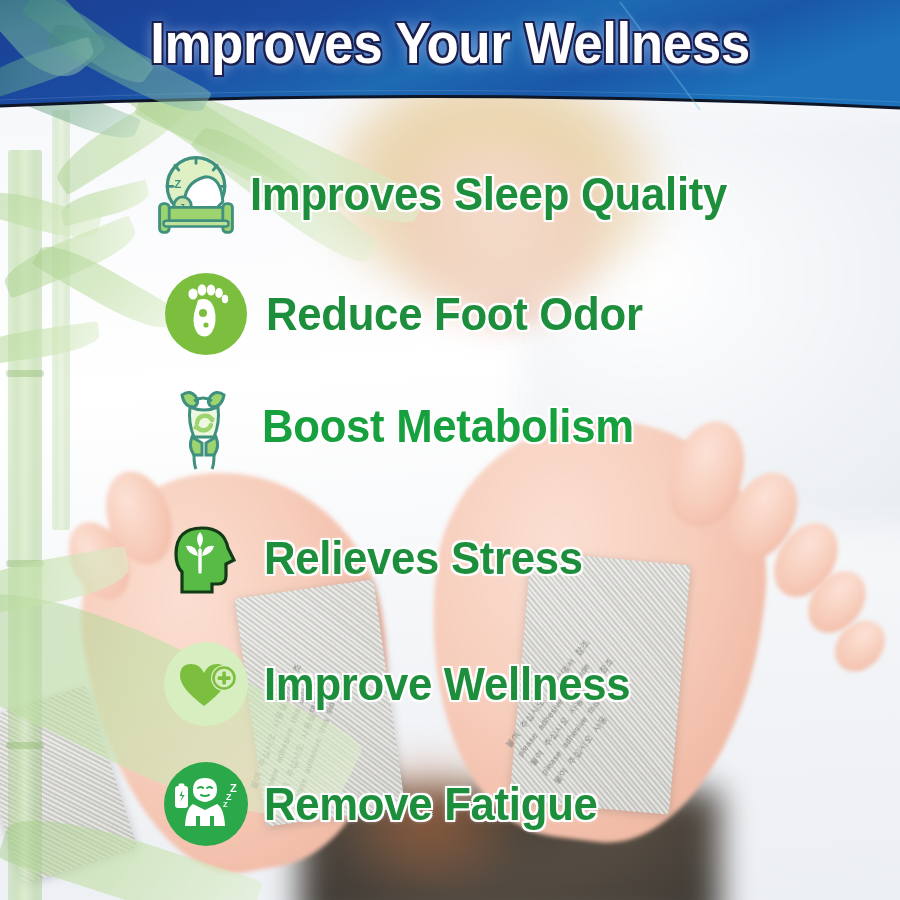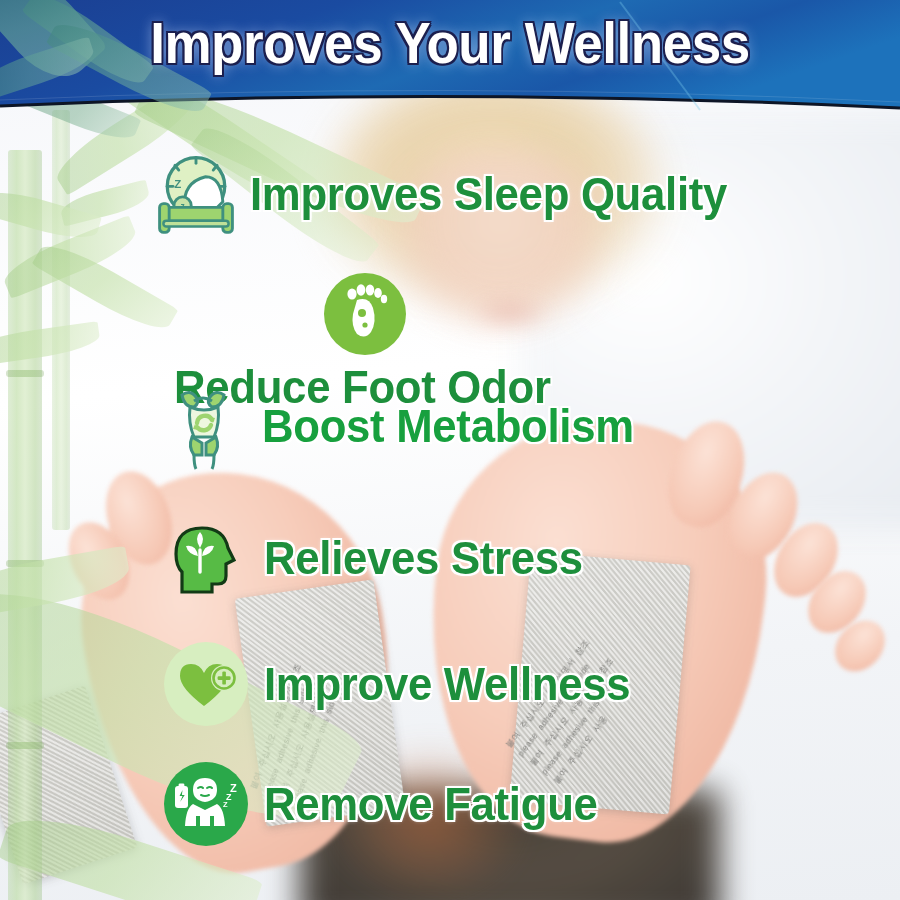--- a/index.html
+++ b/index.html
@@ -300,21 +300,21 @@
           <text x="29" y="42" font-size="12" font-weight="bold" fill="#3f907f" text-anchor="middle" font-family="sans-serif">Z</text>
           <rect x="14" y="62" width="68" height="14" rx="5" fill="#9ed46f" stroke="#3f907f" stroke-width="3"></rect>
           <rect x="10" y="58" width="10" height="30" rx="4" fill="#9ed46f" stroke="#3f907f" stroke-width="3"></rect>
           <rect x="76" y="58" width="10" height="30" rx="4" fill="#9ed46f" stroke="#3f907f" stroke-width="3"></rect>
           <rect x="14" y="76" width="68" height="6" rx="3" fill="#bfe098" stroke="#3f907f" stroke-width="2.6"></rect>
         </svg>
       </div>
       <span class="label" style="font-size:46px;color:#1d8f3c;margin-left:8px;">Improves Sleep Quality</span>
     </div>
 
-    <div class="row" style="left:160px;top:148px;flex-direction:column;">
+    <div class="row" style="left:160px;top:148px;">
       <div class="icon-wrap">
         <svg width="88" height="88" viewBox="0 0 88 88">
           <circle cx="44" cy="44" r="41" fill="#7cbf3f"></circle>
           <path d="M36 30 Q48 26 52 38 Q56 52 50 62 Q44 70 36 64 Q30 56 32 44 Z" fill="#ffffff"></path>
           <circle cx="41" cy="43" r="4" fill="#7cbf3f"></circle>
           <circle cx="44" cy="55" r="2.6" fill="#7cbf3f"></circle>
           <ellipse cx="31" cy="24" rx="4.6" ry="5.6" fill="#ffffff"></ellipse>
           <ellipse cx="40" cy="20" rx="4.4" ry="5.8" fill="#ffffff"></ellipse>
           <ellipse cx="49" cy="20" rx="4.2" ry="5.6" fill="#ffffff"></ellipse>
           <ellipse cx="57" cy="23" rx="3.8" ry="5" fill="#ffffff"></ellipse>

